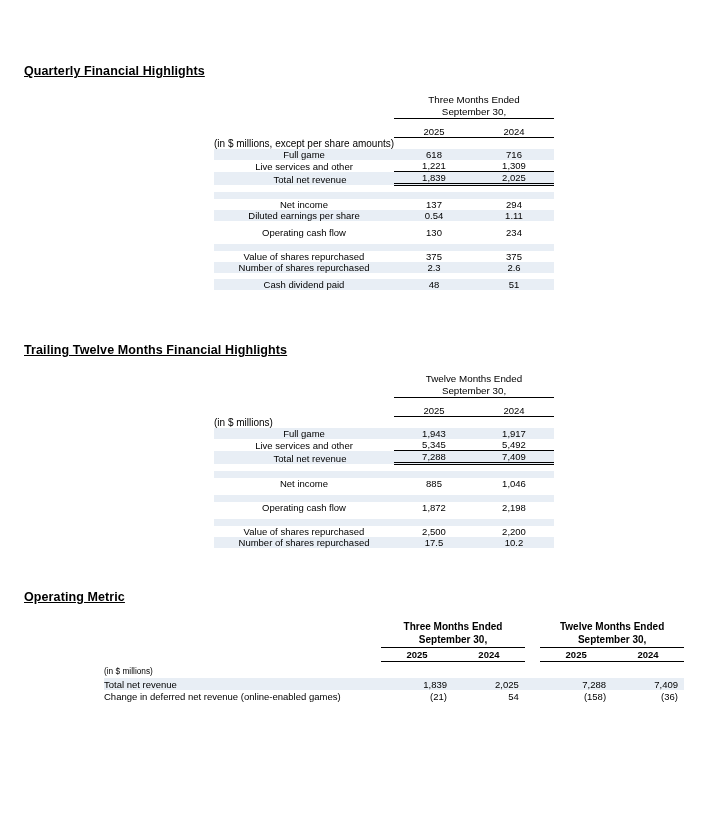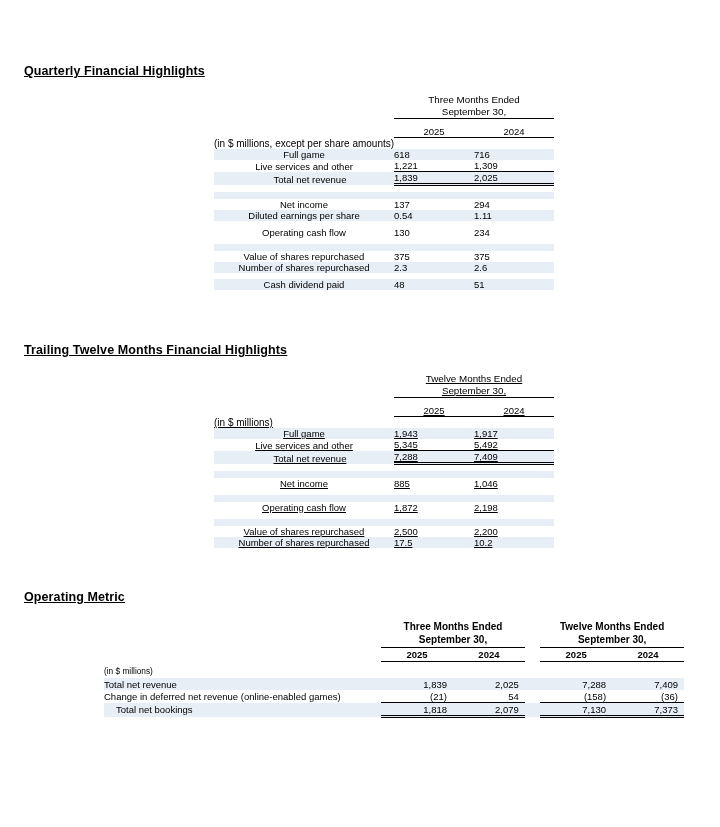--- a/index.html
+++ b/index.html
@@ -66,21 +66,21 @@
     padding-bottom: 1px;
   }
   .spacer-row td { height: 7px; }
   .note {
     font-size: 10px;
     padding-top: 3px;
     padding-bottom: 2px;
   }
   .lbl { text-align: center; padding: 0.5px 0 0.5px 0; white-space: nowrap; }
   .lbl.indent { padding-left: 12px; }
-  .num { text-align: left; padding: 0.5px 8px 0.5px 0; white-space: nowrap; }
+  .num { text-align: center; padding: 0.5px 8px 0.5px 0; white-space: nowrap; }
   .shade { background: #e8eef5; }
   .totrow .num { border-top: 1px solid #000; }
   .dblrow .num { border-bottom: 3px double #000; }
   .gap-row td { height: 6px; }
   .thin-band td { height: 7px; }
 
   
   .para {
     font-size: 11.5px;
     margin: 0 0 26px 0;
@@ -219,21 +219,21 @@
 
         <tr class="shade">
           <td class="lbl">Cash dividend paid</td>
           <td class="num">48</td>
           <td class="num">51</td>
         </tr>
       </tbody>
     </table>
   </div>
 
-  <div class="block" style="margin-top:53px;text-decoration:underline;">
+  <div class="block" style="margin-top:53px;">
     <h2 class="section-title">Trailing Twelve Months Financial Highlights</h2>
 
     <table class="fin">
       <colgroup>
           <col class="lbl">
           <col class="num">
           <col class="num">
         </colgroup>
       <tbody>
         <tr>
@@ -364,25 +364,17 @@
           <td class="mnum">7,409</td>
         </tr>
         <tr>
           <td class="mlbl">Change in deferred net revenue (online-enabled games)</td>
           <td class="mnum">(21)</td>
           <td class="mnum">54</td>
           <td></td>
           <td class="mnum">(158)</td>
           <td class="mnum">(36)</td>
         </tr>
-        <tr class="shade mtot mdbl">
-          <td class="mlbl indent">Total net bookings</td>
-          <td class="mnum">1,818</td>
-          <td class="mnum">2,079</td>
-          <td></td>
-          <td class="mnum">7,130</td>
-          <td class="mnum">7,373</td>
-        </tr>
       </tbody>
     </table>
   </div>
 
 </div>
 
 </body></html>

